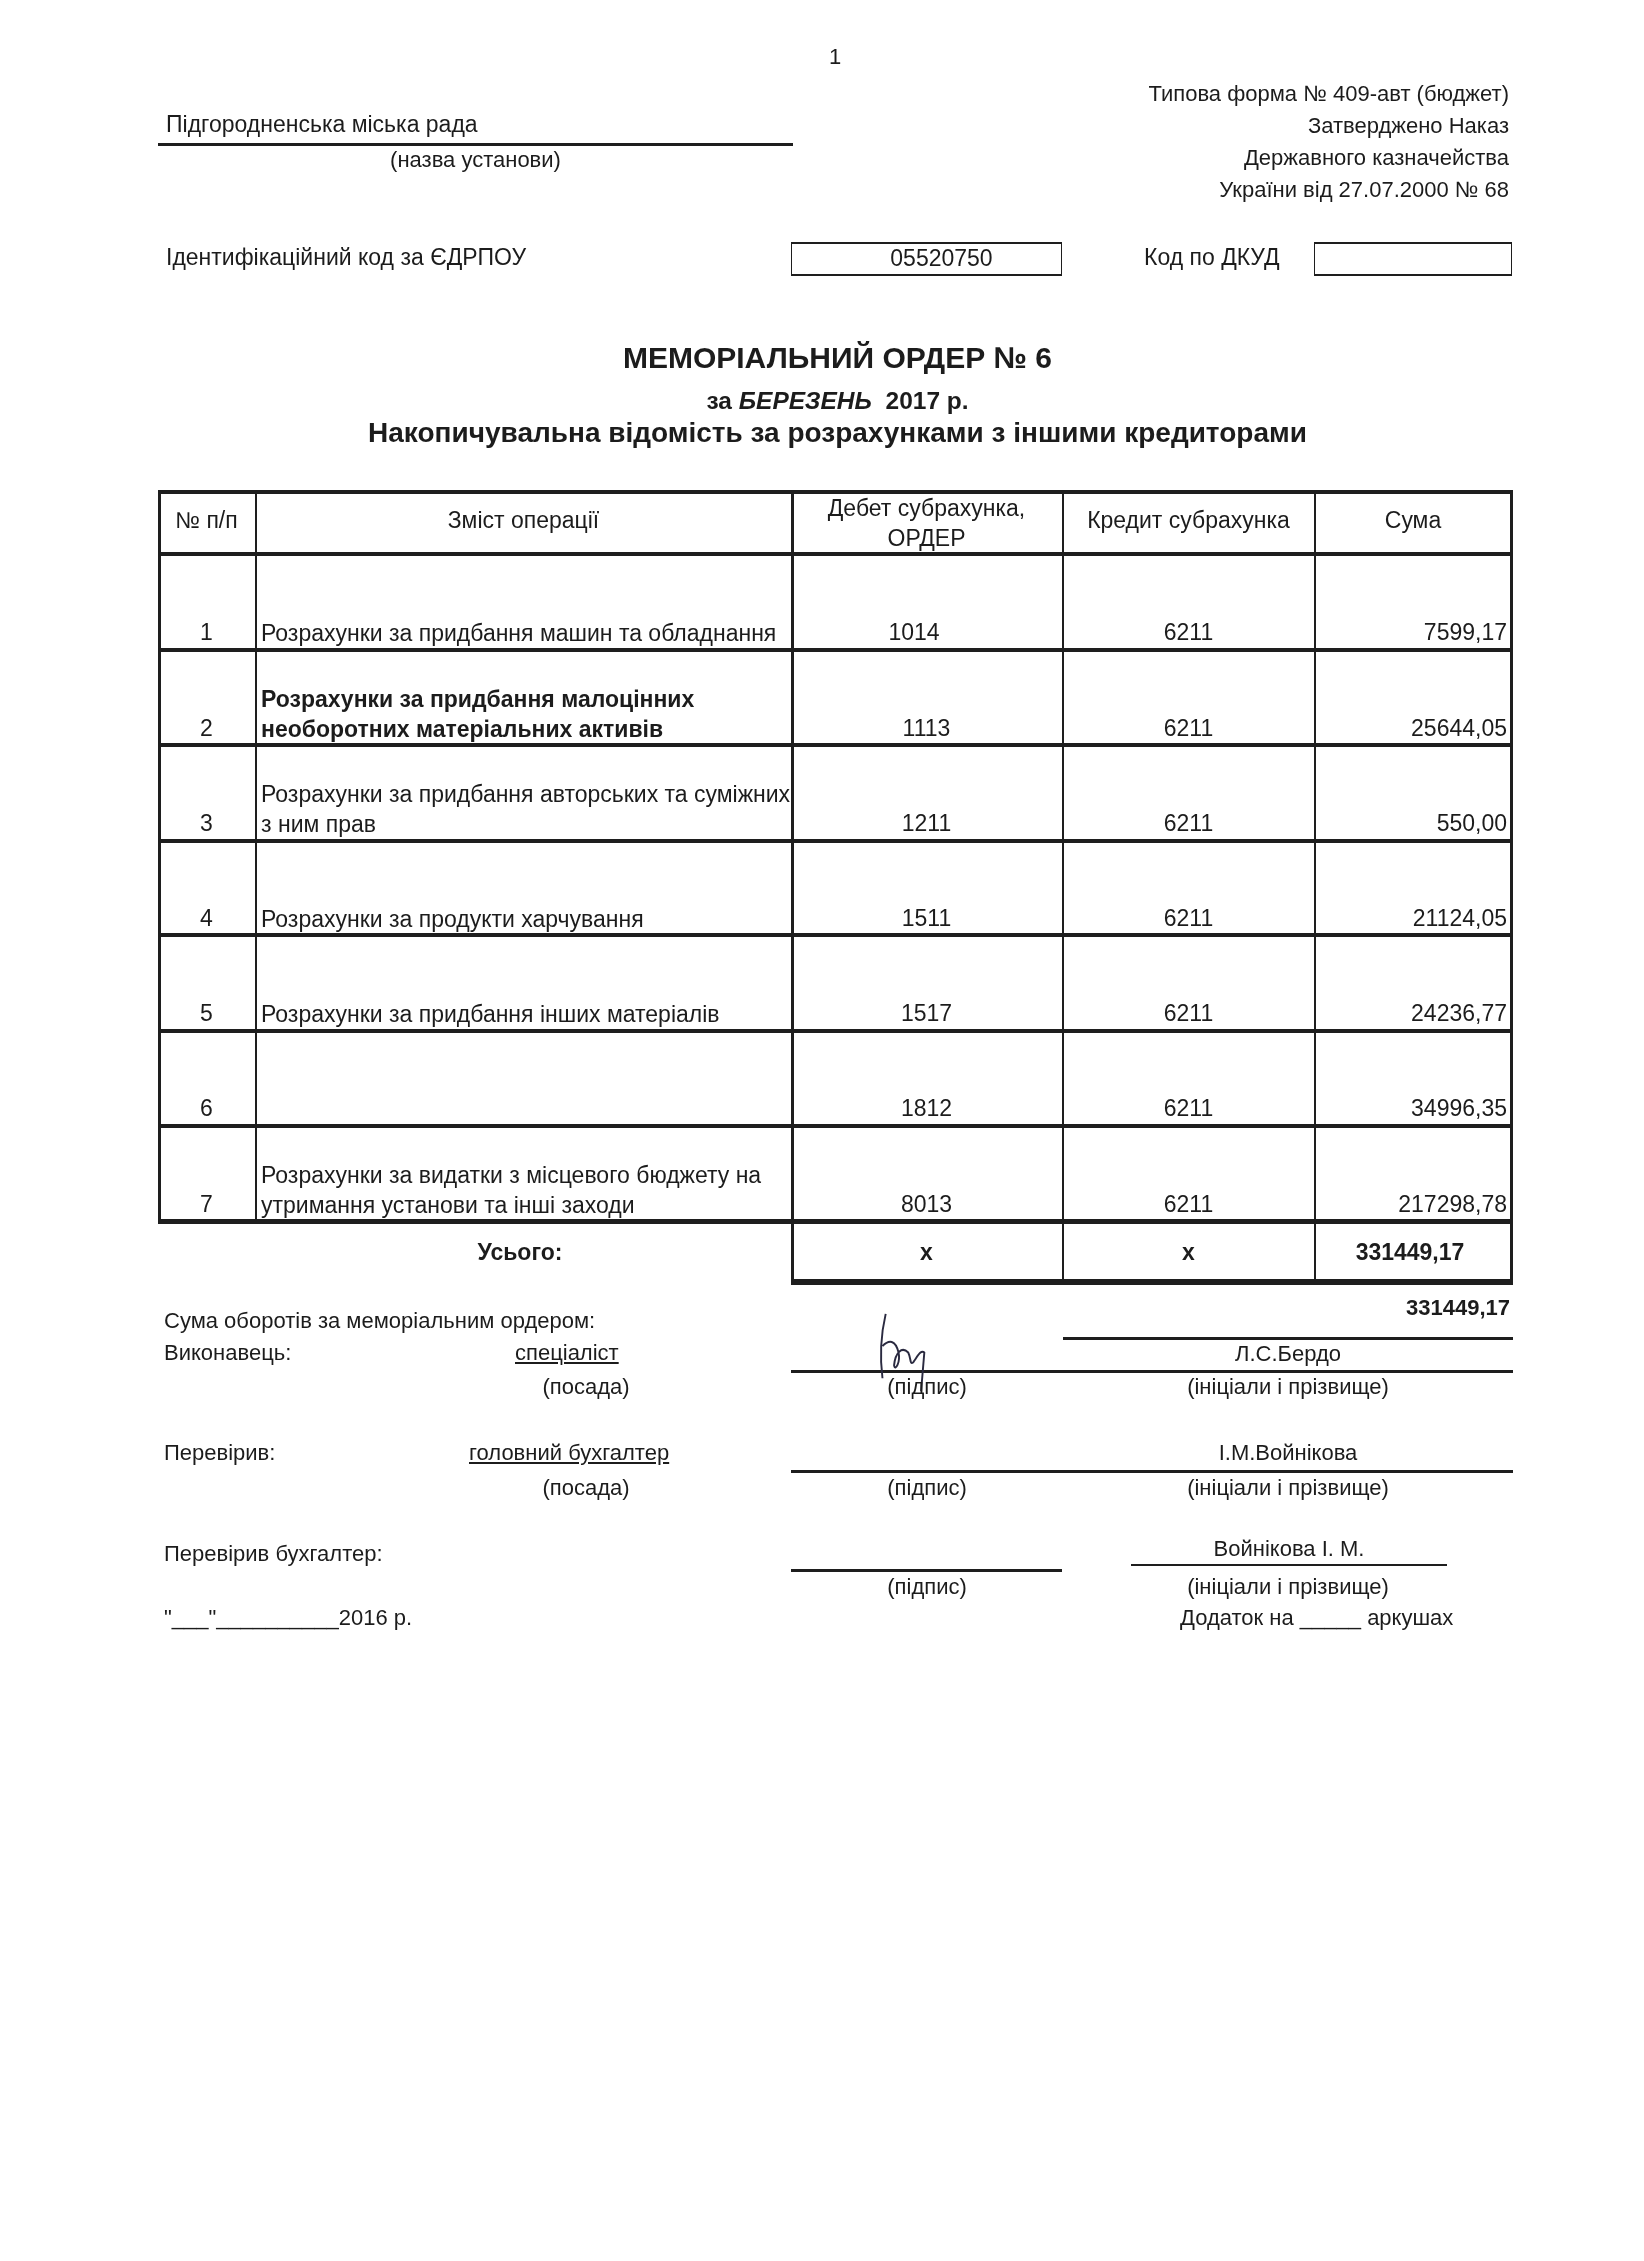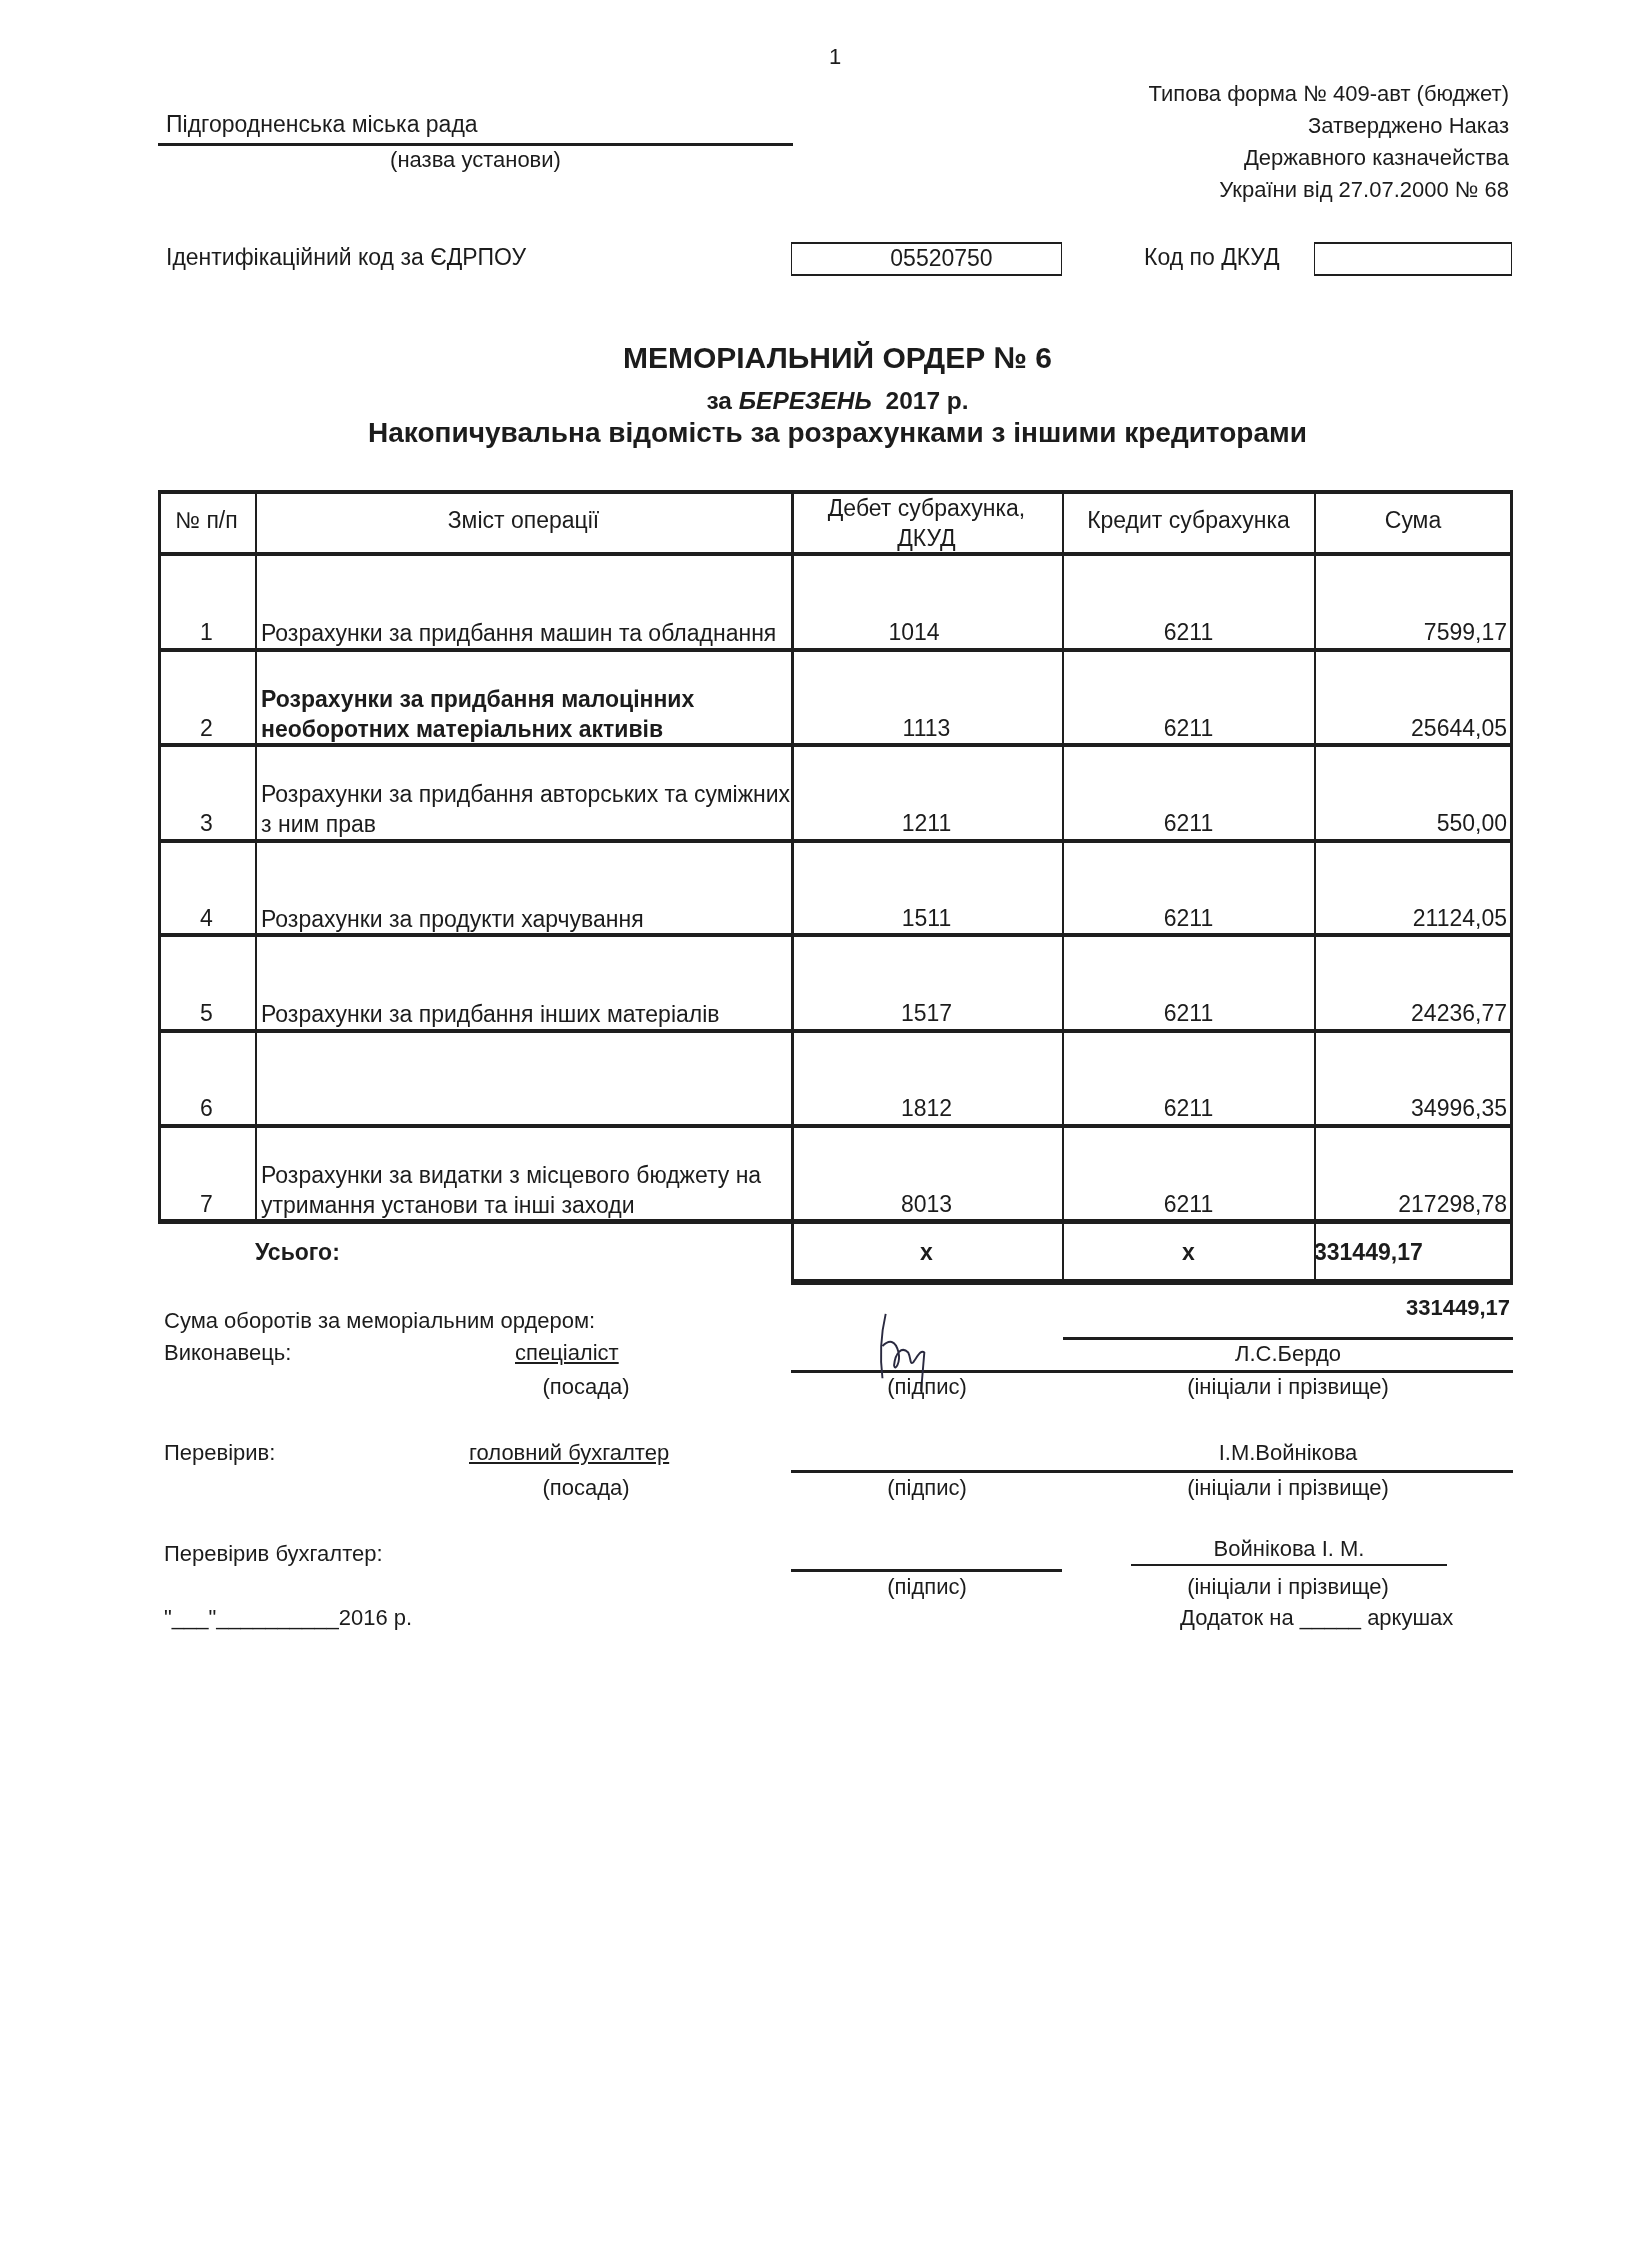--- a/index.html
+++ b/index.html
@@ -5,21 +5,21 @@
   html, body { margin:0; padding:0; background:#ffffff; }
   body { width:1644px; height:2261px; position:relative; overflow:hidden;
          font-family:"Liberation Sans", sans-serif; color:#1c1c1c; }
   .abs { position:absolute; white-space:nowrap; }
   .t36 { font-size:23px; }
   .t34 { font-size:22px; }
   .bold { font-weight:bold; }
   .line { position:absolute; background:#1e1e1e; }
   .box { position:absolute; border:2.6px solid #1e1e1e; box-sizing:border-box;padding-left:30px; }
   .center { text-align:center; }
-  .right { text-align:left; }
+  .right { text-align:center; }
 
   
   .tbl { position:absolute; left:158px; top:490px; width:1355px; }
   .cell { position:absolute; box-sizing:border-box; font-size:23px; }
   .vline { position:absolute; width:1.9px; background:#1e1e1e; }
   .hline { position:absolute; height:3.9px; background:#1e1e1e; }
   .desc { position:absolute; left:103px; width:535px; font-size:23px; line-height:30px; white-space:normal; }
   .numcell { position:absolute; font-size:23px; }
 </style>
 </head>
@@ -73,21 +73,21 @@
   <div class="vline" style="left:633px; top:0; height:794px; width:2.6px;"></div>
   <div class="vline" style="left:904px; top:0; height:794px;"></div>
   <div class="vline" style="left:1156px; top:0; height:794px;"></div>
   <div class="vline" style="left:1352px; top:0; height:794px; width:2.6px;"></div>
 
   <div>
     <div class="cell center" style="left:0; width:97px; top:17px;">№ п/п</div>
     <div class="cell center" style="left:97px; width:537px; top:17px;">Зміст операції</div>
     <div class="cell center" style="left:633px; width:271px; top:2.6px; line-height:30px;">
       <div>Дебет субрахунка,</div>
-      <div>ДКУД</div>
+      <div>ОРДЕР</div>
     </div>
     <div class="cell center" style="left:904px; width:253px; top:17px;">Кредит субрахунка</div>
     <div class="cell center" style="left:1156px; width:198px; top:17px;">Сума</div>
   </div>
 
   <div id="rows-container">
       <div style="position: absolute; left: 0px; top: 66px; width: 1355px; height: 93px;">
         <div class="numcell" style="left:0; width:97px; bottom:2.6px; text-align:center;">1</div>
         <div class="desc" style="bottom:1.3px;">Розрахунки за придбання машин та обладнання</div>
         <div class="numcell" style="left:633px; width:246px; bottom:2.6px; text-align:center;">1014</div>

